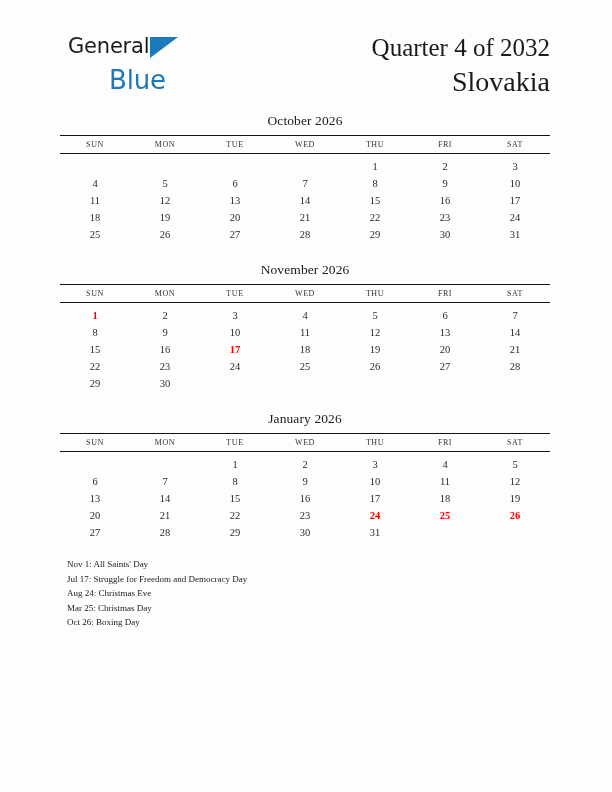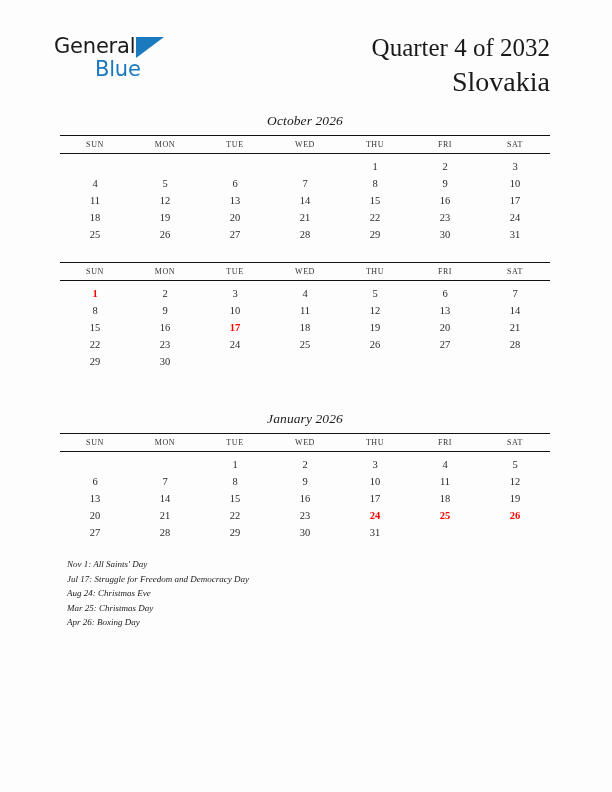--- a/index.html
+++ b/index.html
@@ -20,21 +20,21 @@
   .header {
     position: absolute;
     left: 0;
     top: 0;
     width: 612px;
     height: 100px;
   }
 
   .logo {
     position: absolute;
-    left: 54px;
+    left: 68px;
     top: 36px;
     line-height: 1;
   }
   .logo-row1 {
     font-family: "DejaVu Sans", sans-serif;
     font-size: 21px;
     color: #1a1a1a;
     letter-spacing: -0.2px;
     display: block;
     height: 22px;
@@ -45,24 +45,24 @@
     vertical-align: top;
     width: 0;
     height: 0;
     border-left: 28px solid #1b79bd;
     border-bottom: 21px solid transparent;
     margin-left: 1px;
     margin-top: 1px;
   }
   .logo-row2 {
     font-family: "DejaVu Sans", sans-serif;
-    font-size: 21px;
+    font-size: 26px;
     color: #1b79bd;
     display: block;
-    margin-top: 1px;
+    margin-top: 9px;
     margin-left: 41px;
     letter-spacing: -0.2px;
   }
 
   .title-block {
     position: absolute;
     right: 62px;
     top: 32px;
     text-align: right;
   }
@@ -93,21 +93,20 @@
   #month-1 { top: 262px; }
   #month-2 { top: 411px; }
 
   .month-title {
     text-align: center;
     font-family: "Liberation Serif", serif;
     font-size: 13.5px;
     color: #1a1a1a;
     padding-bottom: 6px;
     letter-spacing: 0.1px;
-    font-style: italic;
   }
 
   table.cal {
     width: 490px;
     border-collapse: collapse;
     table-layout: fixed;
   }
   table.cal thead tr {
     border-top: 1.2px solid #111111;
     border-bottom: 1.2px solid #111111;
@@ -147,21 +146,20 @@
     left: 67px;
     top: 557px;
     width: 420px;
   }
   .holiday-line {
     font-family: "Liberation Serif", serif;
     font-size: 9px;
     color: #1a1a1a;
     line-height: 14.6px;
     white-space: nowrap;
-    font-style: italic;
   }
 </style>
 </head>
 <body>
 
 <div class="header">
 
   <div class="logo">
     <span class="logo-row1"><span>General</span><span class="logo-tri"></span></span>
     <span class="logo-row2">Blue</span>
@@ -232,20 +230,21 @@
           <td>28</td>
           <td>29</td>
           <td>30</td>
           <td>31</td>
         </tr>
       </tbody>
   </table>
 </div>
 
 <div class="month" id="month-1">
+  <div class="month-title">November 2026</div>
   <table class="cal">
     <thead>
       <tr>
         <th>SUN</th>
         <th>MON</th>
         <th>TUE</th>
         <th>WED</th>
         <th>THU</th>
         <th>FRI</th>
         <th>SAT</th>
@@ -363,14 +362,14 @@
         </tr>
       </tbody>
   </table>
 </div>
 
 <div class="holidays">
     <div class="holiday-line">Nov 1: All Saints' Day</div>
     <div class="holiday-line">Jul 17: Struggle for Freedom and Democracy Day</div>
     <div class="holiday-line">Aug 24: Christmas Eve</div>
     <div class="holiday-line">Mar 25: Christmas Day</div>
-    <div class="holiday-line">Apr 26: Boxing Day</div>
+    <div class="holiday-line">Oct 26: Boxing Day</div>
   </div>
 
 </body></html>

